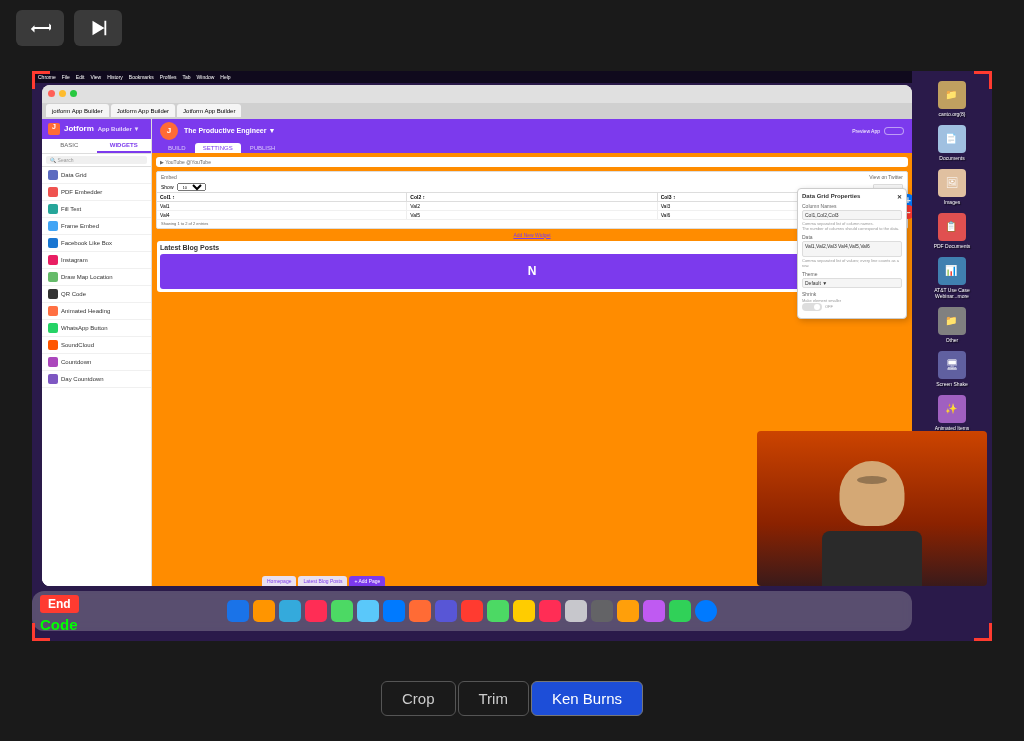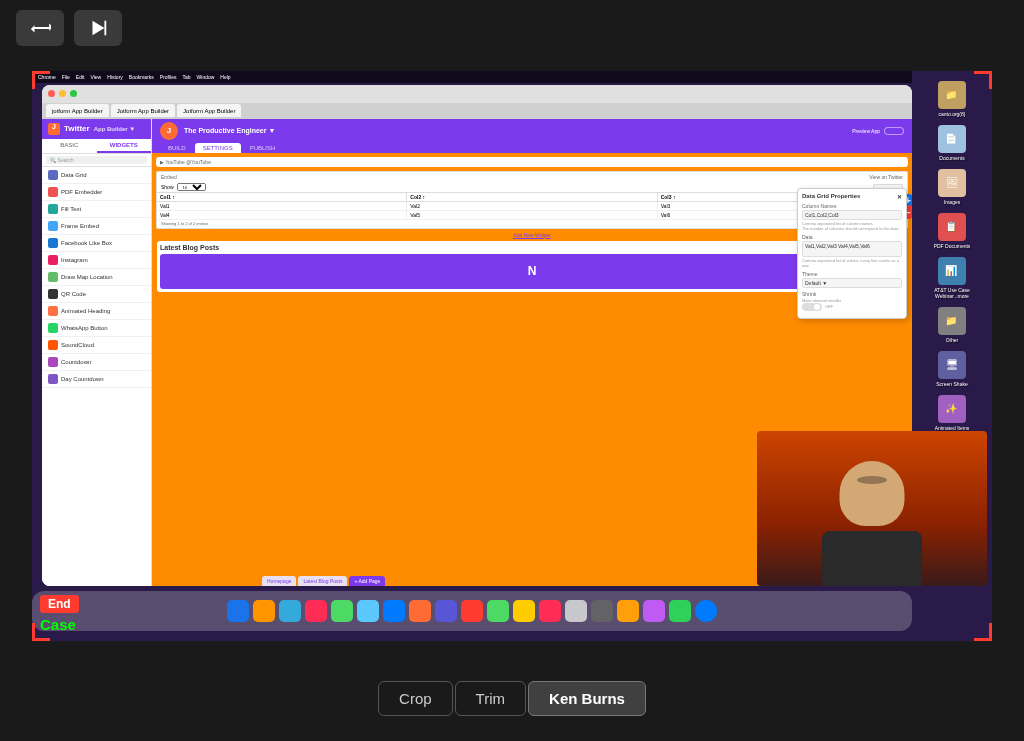--- a/index.html
+++ b/index.html
@@ -473,24 +473,23 @@
       background: transparent;
       border: 1px solid #555;
       color: #ccc;
       padding: 8px 20px;
       font-size: 15px;
       border-radius: 6px;
       cursor: pointer;
     }
 
     .bottom-tab.active {
-      background: #404040;
+      background: #1d4ed8;
       color: white;
       border-color: #777;
-      font-weight: bold;
     }
 
     
     .mac-menubar {
       height: 12px;
       background: rgba(0,0,0,0.6);
       display: flex;
       align-items: center;
       padding: 0 6px;
       font-size: 5px;
@@ -558,21 +557,21 @@
           <div class="browser-tabs">
             <div class="browser-tab">jotform App Builder</div>
             <div class="browser-tab">Jotform App Builder</div>
             <div class="browser-tab">Jotform App Builder</div>
           </div>
           <div class="browser-content">
 
             <div class="app-sidebar">
               <div class="sidebar-header">
                 <span style="background:#ff6b35;width:12px;height:12px;border-radius:2px;display:inline-block;font-size:7px;font-weight:900;color:white;text-align:center;">J</span>
-                <span class="sidebar-header-title">Twitter</span>
+                <span class="sidebar-header-title">Jotform</span>
                 <span style="font-size:6px;opacity:0.8">App Builder ▼</span>
               </div>
               <div class="sidebar-nav">
                 <div class="sidebar-nav-item">BASIC</div>
                 <div class="sidebar-nav-item active">WIDGETS</div>
               </div>
               <div style="padding:2px 4px;border-bottom:1px solid #ddd;">
                 <div style="background:#f0f0f0;border-radius:2px;padding:1px 4px;font-size:5px;color:#999;">🔍 Search</div>
               </div>
               <div class="sidebar-list">
@@ -802,21 +801,21 @@
           <div style="width:22px;height:22px;background:#ffcc00;border-radius:5px;"></div>
           <div style="width:22px;height:22px;background:#ff2d55;border-radius:5px;"></div>
           <div style="width:22px;height:22px;background:#c7c7cc;border-radius:5px;"></div>
           <div style="width:22px;height:22px;background:#636366;border-radius:5px;"></div>
           <div style="width:22px;height:22px;background:#ff9f0a;border-radius:5px;"></div>
           <div style="width:22px;height:22px;background:#bf5af2;border-radius:5px;"></div>
           <div style="width:22px;height:22px;background:#30d158;border-radius:5px;"></div>
           <div style="width:22px;height:22px;background:#007aff;border-radius:50%;"></div>
         </div>
 
-        <div class="start-label">Case</div>
+        <div class="start-label">Code</div>
 
         <div class="end-label">End</div>
       </div>
     </div>
   </div>
 </div>
 
 <div class="bottom-toolbar">
   <button class="bottom-tab">Crop</button>
   <button class="bottom-tab">Trim</button>

